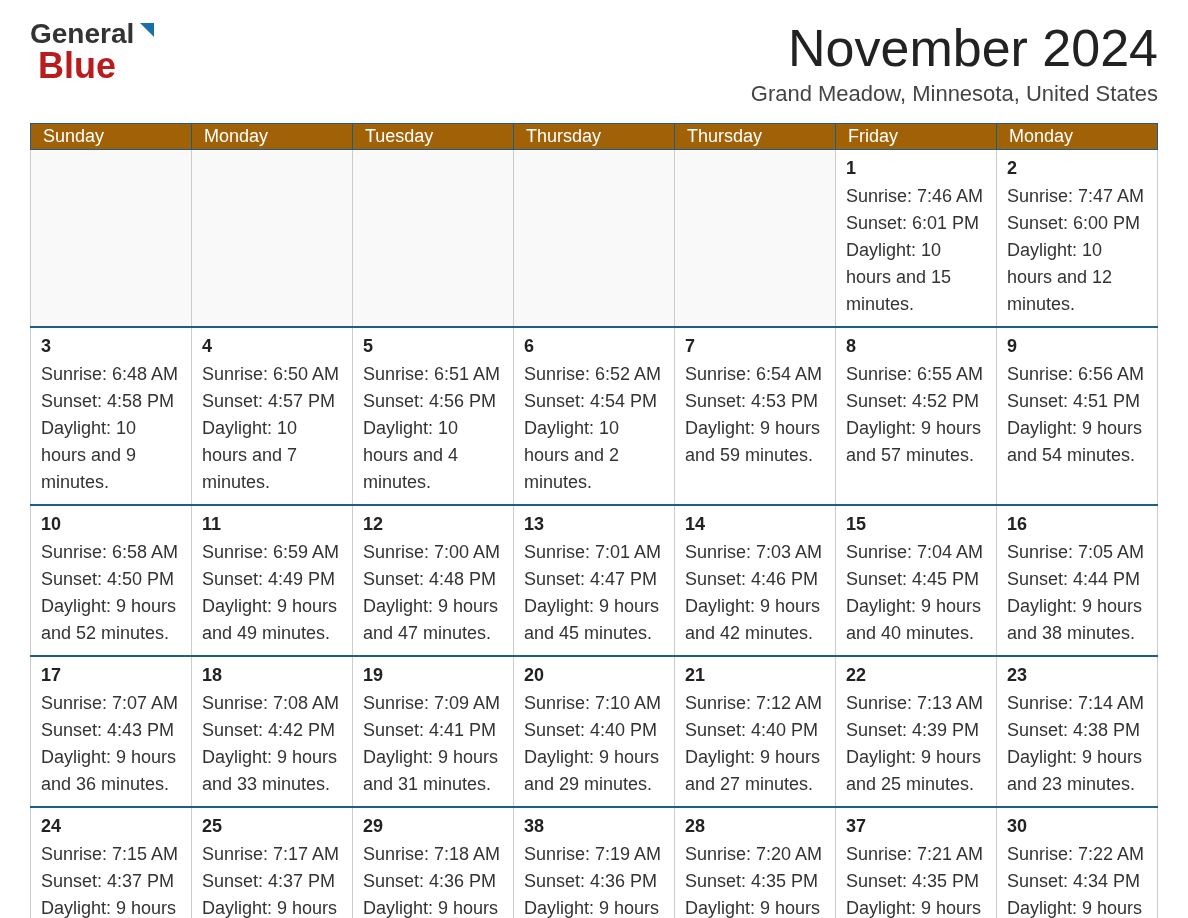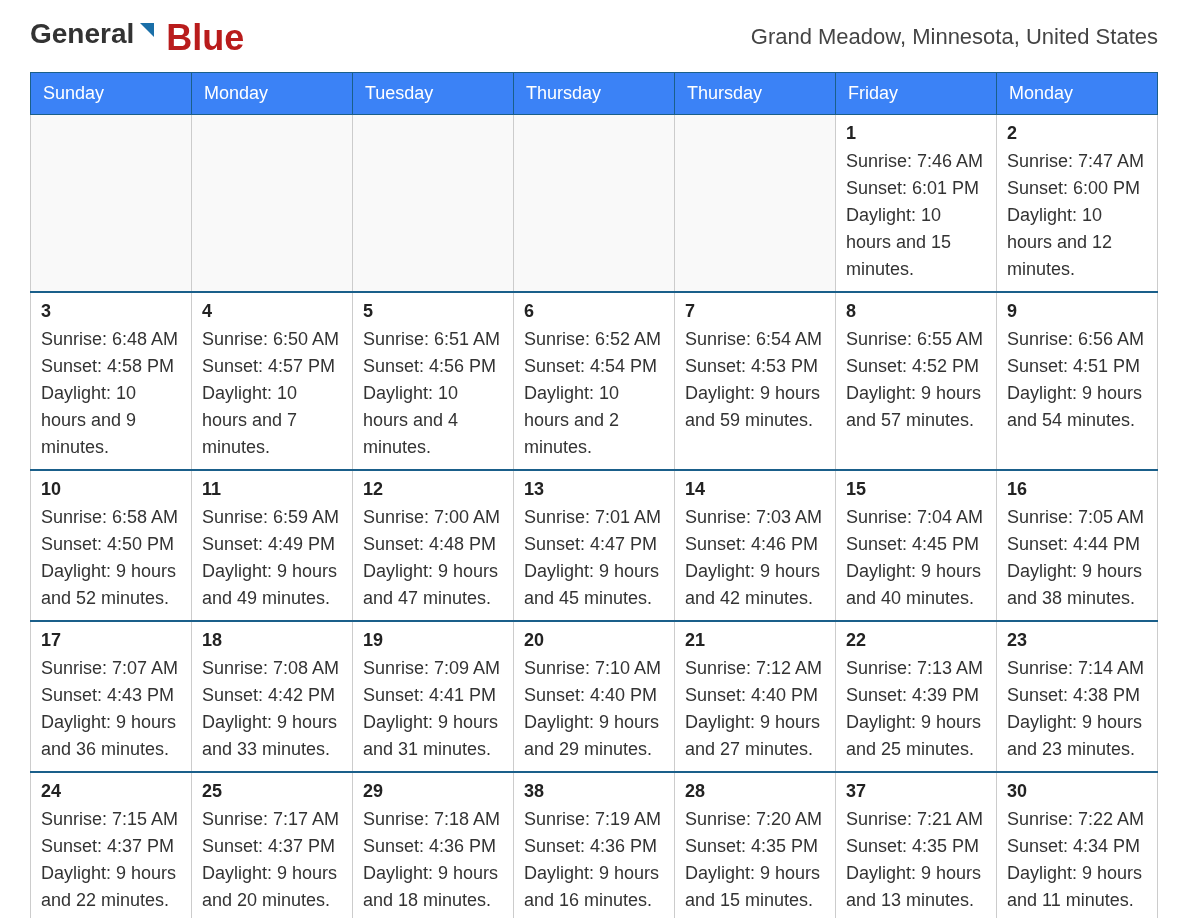--- a/index.html
+++ b/index.html
@@ -12,21 +12,21 @@
       padding: 20px 30px;
     }
     .header-area {
       display: flex;
       align-items: flex-start;
       justify-content: space-between;
       margin-bottom: 16px;
     }
     .logo {
       display: flex;
-      flex-direction: row;
+      flex-direction: column;
       align-items: flex-start;
     }
     .logo-general {
       font-size: 28px;
       font-weight: bold;
       color: #333;
       line-height: 1;
     }
     .logo-blue {
       font-size: 36px;
@@ -48,24 +48,24 @@
       font-size: 22px;
       color: #444;
       margin-top: 4px;
     }
     .calendar-table {
       width: 100%;
       border-collapse: collapse;
       border: 1px solid #aaa;
     }
     .calendar-table th {
-      background-color: #3b82f6;
+      background-color: #a16207;
       color: #fff;
       text-align: left;
-      padding: 10px 12px;
+      padding: 2px 12px;
       font-size: 18px;
       font-weight: normal;
       border: 1px solid #1a5f8a;
     }
     .calendar-table td {
       vertical-align: top;
       padding: 8px 10px;
       border: 1px solid #ccc;
       width: 14.28%;
       min-height: 110px;
@@ -96,20 +96,21 @@
   <div class="logo">
     <div style="display:flex; align-items:center;">
       <span class="logo-general">General</span>
       <svg width="22" height="22" viewBox="0 0 22 22" style="margin-left:2px; margin-top:-4px;">
         <polygon points="4,2 18,2 18,16" fill="#1a6fa8"></polygon>
       </svg>
     </div>
     <span class="logo-blue">Blue</span>
   </div>
   <div class="title-area">
+    <div class="month-title">November 2024</div>
     <div class="location-title">Grand Meadow, Minnesota, United States</div>
   </div>
 </div>
 
 <table class="calendar-table">
   <thead>
     <tr>
     <th>Sunday</th>
         <th>Monday</th>
         <th>Tuesday</th>

